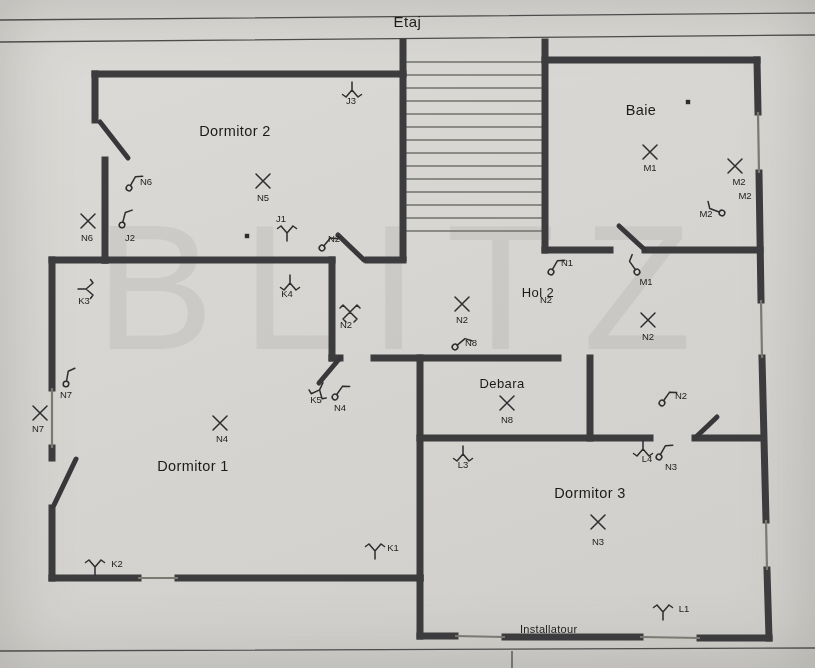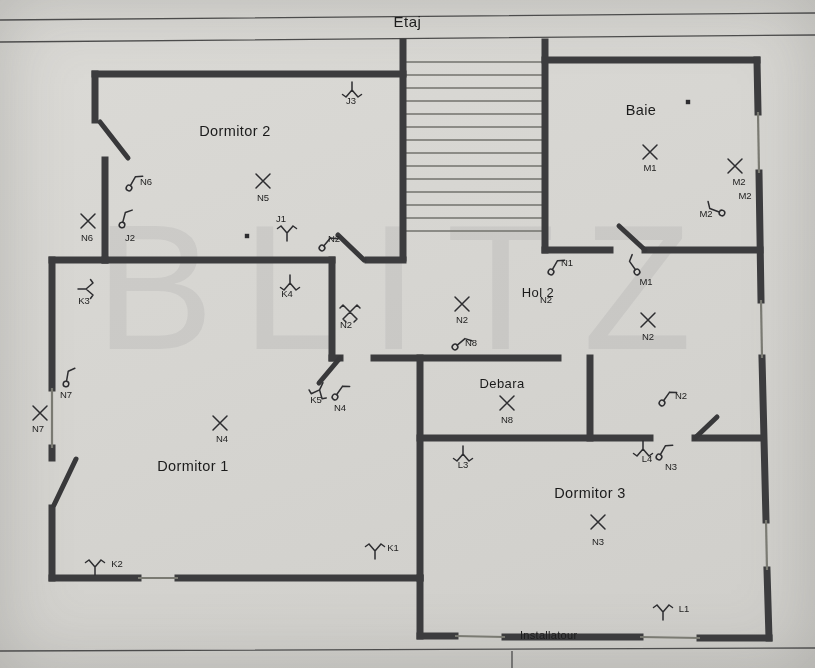--- a/index.html
+++ b/index.html
@@ -13,21 +13,21 @@
     position:absolute;top:185px;left:0;width:100%;text-align:center;
     font-size:178px;font-weight:400;letter-spacing:28px;
     color:rgba(70,70,78,.08);pointer-events:none;user-select:none;white-space:nowrap;
   }
   #plan-svg{position:absolute;left:0;top:0;}
   #page-title{
     position:absolute;top:13px;left:0;width:100%;text-align:center;
     font-size:15px;color:#1d1d1d;letter-spacing:.5px;
   }
   #footer-label{
-    position:absolute;top:623px;left:520px;font-size:11px;color:#1c1c1c;letter-spacing:.3px;margin-top:6px;
+    position:absolute;top:623px;left:520px;font-size:11px;color:#1c1c1c;letter-spacing:.3px;
   }
   .wall{stroke:#3c3c3e;stroke-width:7;fill:none;stroke-linecap:square;}
   .door{stroke:#38383a;stroke-width:5;fill:none;stroke-linecap:round;}
   .window{stroke:#7a7a72;stroke-width:2.2;fill:none;stroke-linecap:butt;}
   .tread{stroke:#73736e;stroke-width:1.3;fill:none;}
   .scanline{stroke:#4c4c4c;stroke-width:1.3;fill:none;}
   .sym{stroke:#2d2d30;stroke-width:1.5;fill:none;stroke-linecap:round;}
   .sym-dot{fill:#2d2d30;stroke:none;}
   .sym-label{font-family:"Liberation Sans",sans-serif;font-size:9.5px;fill:#232323;}
   .room-label{font-family:"Liberation Sans",sans-serif;font-size:14.5px;fill:#1b1b1b;letter-spacing:.4px;}

